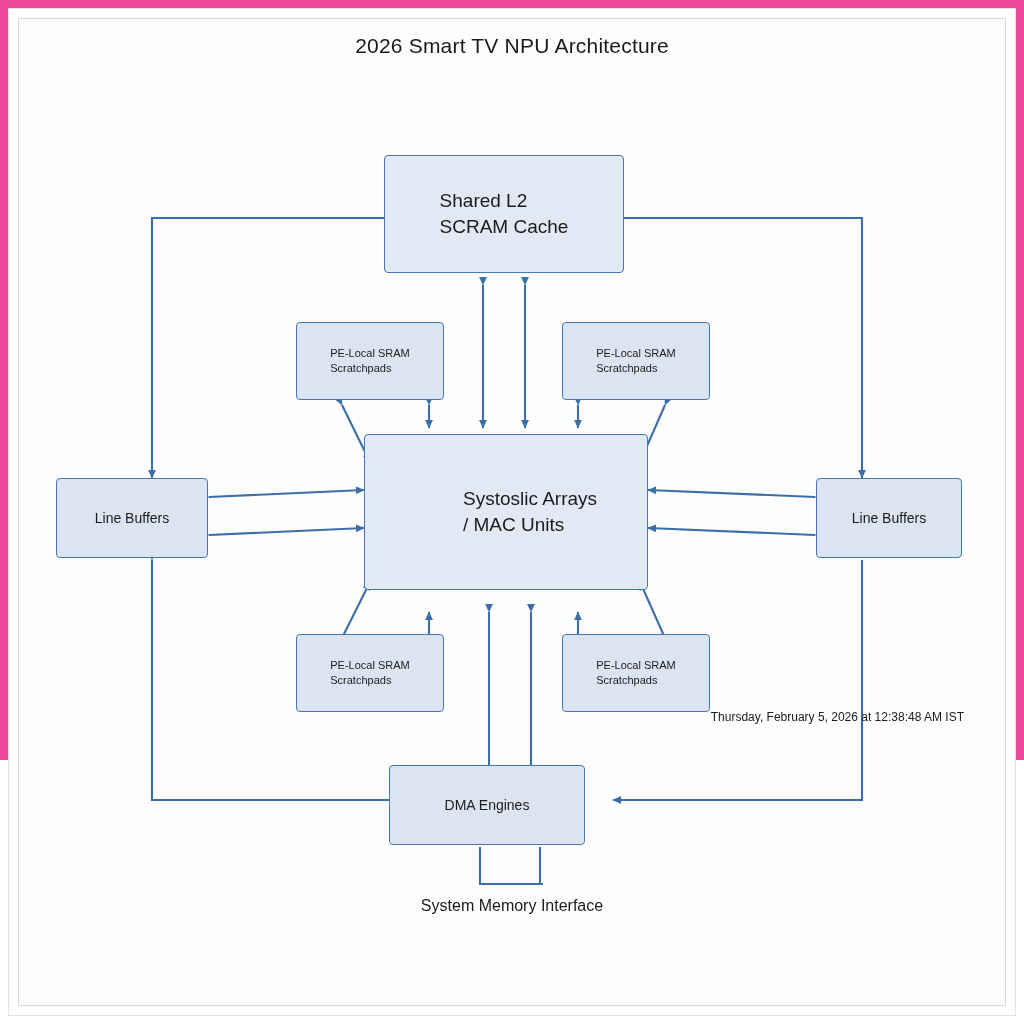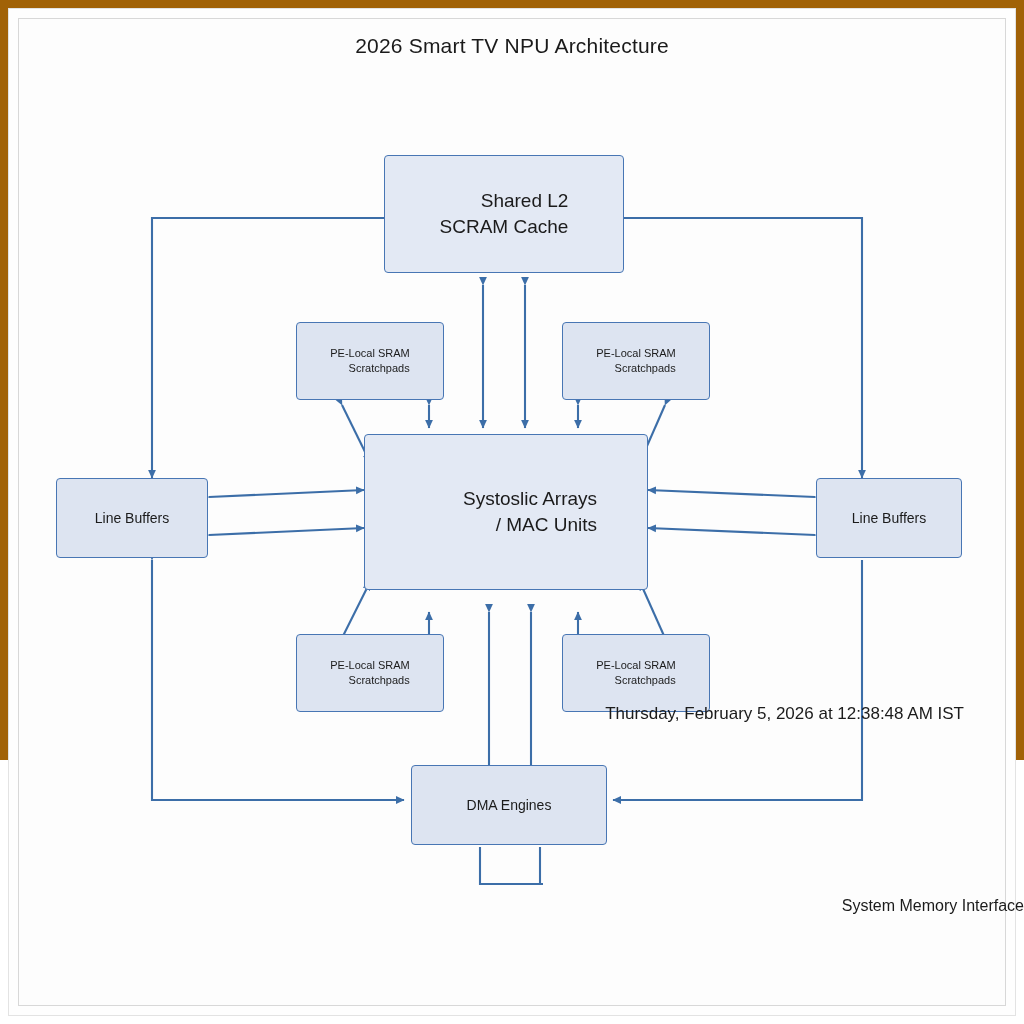--- a/index.html
+++ b/index.html
@@ -10,21 +10,21 @@
   body {
     width: 1024px;
     height: 1024px;
     font-family: "Liberation Sans", sans-serif;
     overflow: hidden;
   }
   #canvas {
     position: relative;
     width: 1024px;
     height: 760px;
-    background: #a16207;
+    background: #ec4899;
     box-sizing: border-box;
   }
   .frame-outer {
     position: absolute;
     left: 8px;
     top: 8px;
     width: 1008px;
     height: 1008px;
     border: 1px solid #e3e3e3;
     box-sizing: border-box;
@@ -52,21 +52,21 @@
   }
   .node {
     position: absolute;
     box-sizing: border-box;
     background: #dde4f1;
     border: 1px solid #4876b4;
     border-radius: 4px;
     display: flex;
     align-items: center;
     justify-content: center;
-    text-align: right;
+    text-align: left;
     color: #1b1b1b;
     line-height: 1.35;
     white-space: pre-line;
   }
   .node.big {
     font-size: 19px;
     background: #e3e9f4;
   }
   .node.med {
     font-size: 14px;
@@ -78,21 +78,21 @@
     position: absolute;
     font-size: 16px;
     color: #1b1b1b;
     text-align: center;
     white-space: nowrap;
   }
   .timestamp {
     position: absolute;
     right: 60px;
     bottom: 36px;
-    font-size: 17px;
+    font-size: 12px;
     color: #1b1b1b;
     white-space: nowrap;
   }
   svg.wires {
     position: absolute;
     left: 0;
     top: 0;
     width: 1024px;
     height: 1024px;
     pointer-events: none;
@@ -168,19 +168,19 @@
   <div class="node med" style="left:56px; top:478px; width:152px; height:80px;">Line Buffers</div>
 
   <div class="node med" style="left:816px; top:478px; width:146px; height:80px;">Line Buffers</div>
 
   <div class="node small" style="left:296px; top:634px; width:148px; height:78px;">PE-Local SRAM
 Scratchpads</div>
 
   <div class="node small" style="left:562px; top:634px; width:148px; height:78px;">PE-Local SRAM
 Scratchpads</div>
 
-  <div class="node med" style="left:411px; top:765px; width:196px; height:80px;">DMA Engines</div>
+  <div class="node med" style="left:389px; top:765px; width:196px; height:80px;">DMA Engines</div>
 
-  <div class="plainlabel" style="left:0; top:897px; width:1024px;text-align:right;">System Memory Interface</div>
+  <div class="plainlabel" style="left:0; top:897px; width:1024px;">System Memory Interface</div>
 
   <div class="timestamp">Thursday, February 5, 2026 at 12:38:48 AM IST</div>
 
 </div>
 
 </body></html>

